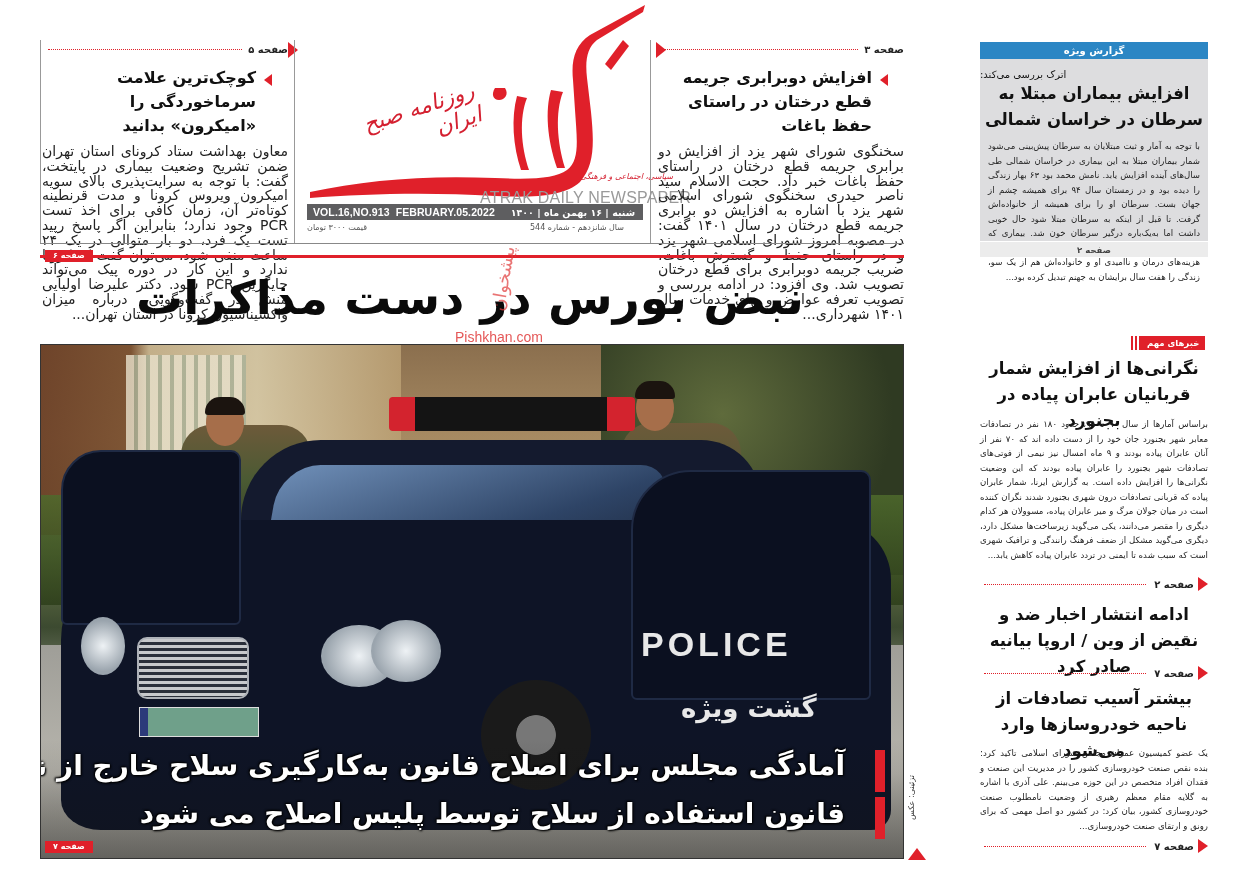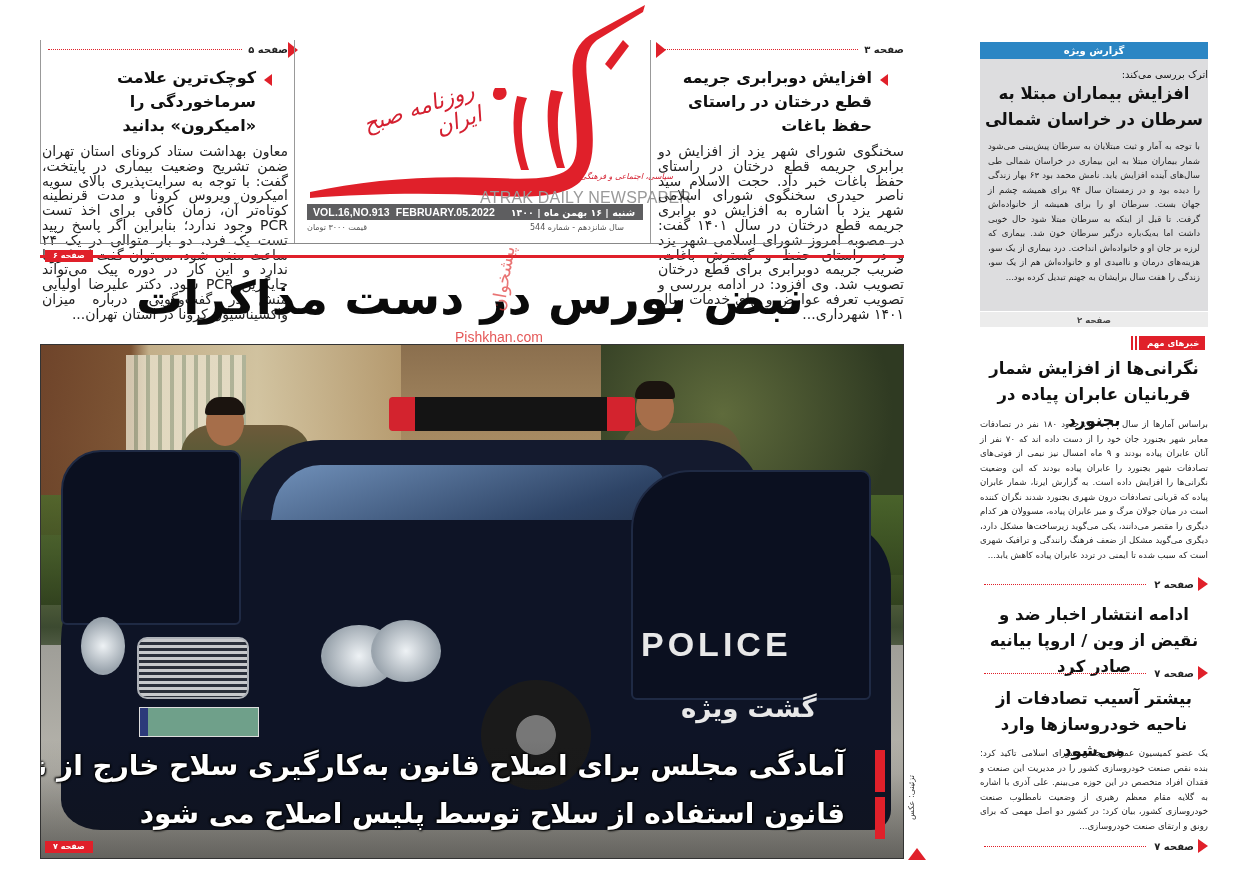--- a/index.html
+++ b/index.html
@@ -61,23 +61,23 @@
   .photo .head { position: absolute; width: 38px; height: 46px; border-radius: 50%; background: #a66e4a; }
   .photo .hair { position: absolute; width: 40px; height: 18px; border-radius: 20px 20px 4px 4px; background: #1b140f; }
 
   .photo-shade { position: absolute; left: 0; top: 395px; width: 864px; height: 120px; background: linear-gradient(180deg, rgba(0,0,0,0) 0%, rgba(20,20,20,0.35) 100%); }
   .photo-caption { position: absolute; right: 58px; width: 780px; text-align: right; direction: rtl; color: #fff; font-weight: bold; font-size: 28px; letter-spacing: -0.5px; text-shadow: 0 0 3px #000, 1px 1px 2px #000, -1px -1px 2px #000; white-space: nowrap; }
   .caption-bar { position: absolute; right: 18px; width: 10px; background: #e0202a; }
   .credit { position: absolute; left: 907px; top: 775px; width: 18px; height: 70px; writing-mode: vertical-rl; transform: rotate(180deg); font-size: 8px; color: #333; direction: rtl; }
   .credit-tri { position: absolute; left: 908px; top: 848px; width: 0; height: 0; border-left: 9px solid transparent; border-right: 9px solid transparent; border-bottom: 12px solid #e0202a; }
 
   
-  .special { position: absolute; left: 980px; top: 42px; width: 228px; height: 285px; background: #dddddf; direction: rtl; }
+  .special { position: absolute; left: 980px; top: 42px; width: 228px; height: 215px; background: #dddddf; direction: rtl; }
   .special-header { height: 17px; background: #2b86c4; color: #fff; font-size: 10px; font-weight: bold; text-align: center; line-height: 17px; }
-  .special .kicker { font-size: 10px; text-align: right; margin-top: 10px; color: #111; }
+  .special .kicker { font-size: 10px; text-align: left; margin-top: 10px; color: #111; }
   .special h2 { font-size: 16.5px; font-weight: bold; text-align: center; line-height: 26px; color: #111; margin-top: 1px; }
   .special p { font-size: 8.6px; line-height: 14.5px; text-align: justify; padding: 6px 8px 0 8px; color: #222; }
   .special-footer { position: absolute; left: 0; bottom: 0; width: 100%; height: 16px; background: #ececec; text-align: center; font-size: 8.5px; font-weight: bold; color: #444; line-height: 16px; border-top: 1px solid #fff; }
 
   .section-tag { position: absolute; left: 1128px; top: 336px; height: 14px; display: flex; direction: rtl; }
   .section-tag .bars { display: flex; gap: 2px; margin-left: 3px; }
   .section-tag .bars span { width: 2px; height: 14px; background: #e0202a; }
   .section-tag .txt { background: #e0202a; color: #fff; font-size: 8.5px; font-weight: bold; padding: 0 6px; line-height: 14px; }
 
   .rc-head { position: absolute; left: 980px; width: 228px; text-align: center; direction: rtl; font-size: 16.5px; font-weight: bold; line-height: 26px; color: #111; }

